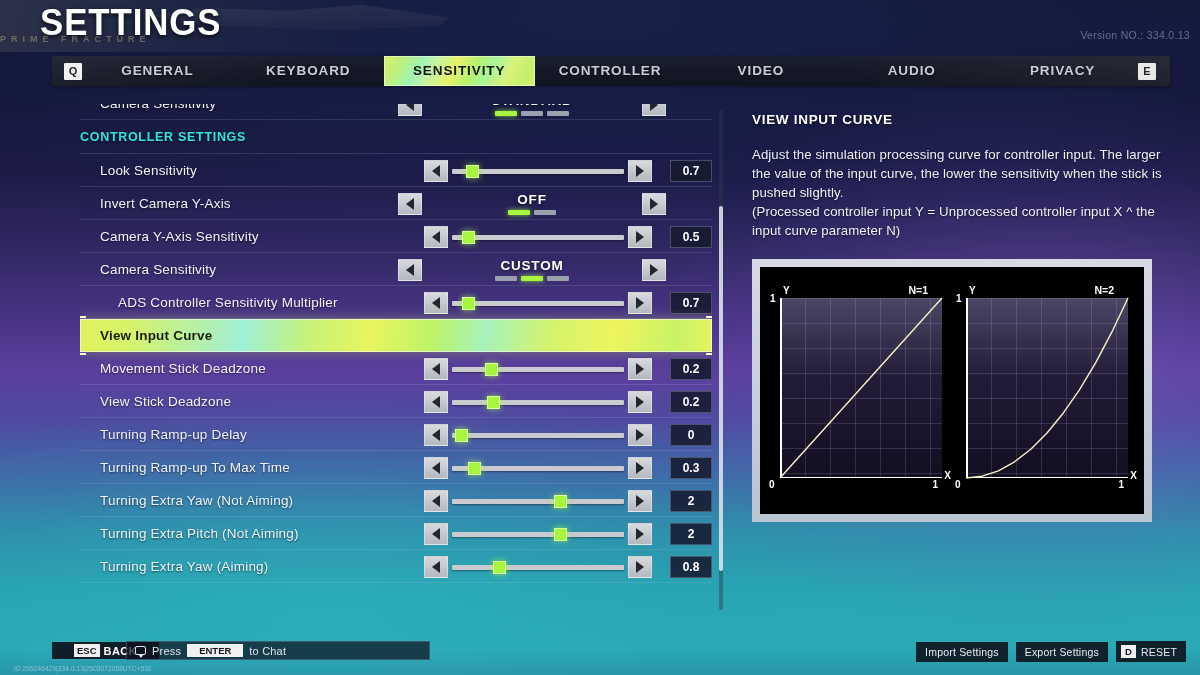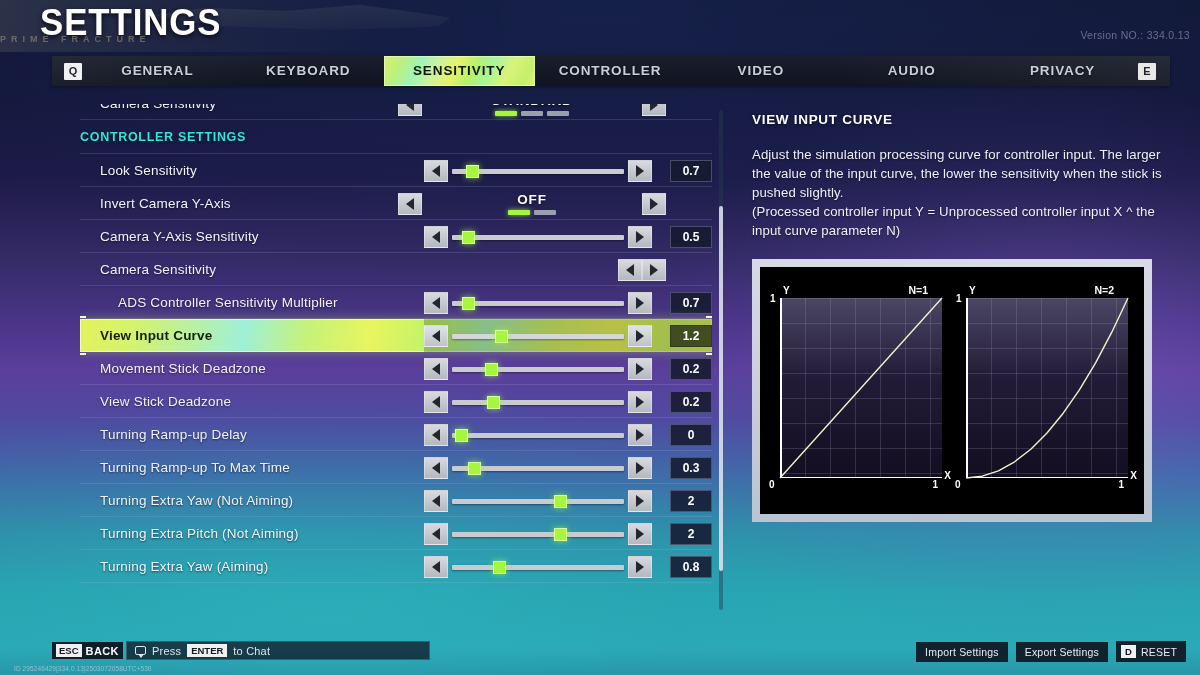--- a/index.html
+++ b/index.html
@@ -253,38 +253,38 @@
   .lbl-1x { right:14px; bottom:13px; }
   .lbl-X  { right:1px; bottom:22px; }
   .lbl-N  { right:24px; top:6px; font-size:10.5px; }
   .graph svg { position:absolute; left:14px; top:20px; right:10px; bottom:25px; width:calc(100% - 24px); height:calc(100% - 45px); overflow:visible; }
 
   
   #bottombar { position:absolute; left:0; bottom:0; width:1200px; height:40px; }
   #esc-back {
     position:absolute; left:52px; top:7px; height:17px;
     display:flex; align-items:center; gap:4px;
-    background:rgba(12,16,26,0.9); padding:0 4px;
+    background:rgba(12,16,26,0.9); padding:0 22px;
   }
   #esc-back .kc { background:#f0f0f0; color:#14161f; font-size:9.5px; font-weight:bold; padding:1px 3px; }
   #esc-back .lb { color:#ffffff; font-size:11px; font-weight:bold; letter-spacing:.4px; }
   #chat-bar {
     position:absolute; left:126px; top:6px; width:304px; height:19px;
     background:rgba(14,18,30,0.72); border:1px solid rgba(150,170,200,0.30);
     display:flex; align-items:center; gap:6px; padding-left:8px;
   }
   #chat-bar .chat-icon {
     width:11px; height:9px; border:1.4px solid #dfe4ee; border-radius:2px; position:relative; flex:none;
   }
   #chat-bar .chat-icon::after{
     content:""; position:absolute; left:2px; bottom:-4px;
     border-left:3px solid transparent; border-right:3px solid transparent; border-top:4px solid #dfe4ee;
   }
   #chat-bar .t { color:#dfe4ee; font-size:11px; letter-spacing:.2px; }
-  #chat-bar .ent { background:#f0f0f0; color:#14161f; font-size:9.5px; font-weight:bold; padding:1px 4px; }
+  #chat-bar .ent { background:#f0f0f0; color:#14161f; font-size:9.5px; font-weight:bold; padding:1px 12px; }
   #buildid {
     position:absolute; left:14px; bottom:3px;
     font-size:6.5px; color:rgba(190,210,225,0.70); letter-spacing:.1px; white-space:nowrap;
   }
   #bottom-right { position:absolute; right:14px; top:6px; display:flex; align-items:center; gap:8px;padding-left:8px; }
   .br-btn {
     background:rgba(12,16,26,0.88); color:#e9edf4; font-size:10.5px;
     padding:4px 9px; letter-spacing:.2px;
   }
   .br-btn.with-key { display:flex; align-items:center; gap:5px; padding-left:5px; }
@@ -393,20 +393,28 @@
           </div>
           <div class="valbox">0.5</div>
         </div>
       </div>
       <div class="row">
         <div class="row-label">Camera Sensitivity</div>
         <div class="ctrl">
           <div class="arrow-btn arrow-left">
             <span class="gl"></span>
           </div>
+          <div class="optwrap">
+            <div class="otext">CUSTOM</div>
+            <div class="pips">
+              <div class="pip"></div>
+              <div class="pip on"></div>
+              <div class="pip"></div>
+            </div>
+          </div>
           <div class="arrow-btn arrow-right">
             <span class="gl"></span>
           </div>
           <div style="width: 46px;"></div>
         </div>
       </div>
       <div class="row">
         <div class="row-label indent">ADS Controller Sensitivity Multiplier</div>
         <div class="ctrl">
           <div class="arrow-btn arrow-left">
@@ -421,33 +429,20 @@
           </div>
           <div class="valbox">0.7</div>
         </div>
       </div>
       <div class="row selected">
         <div class="sel-corner sel-tl"></div>
         <div class="sel-corner sel-bl"></div>
         <div class="sel-corner sel-tr"></div>
         <div class="sel-corner sel-br"></div>
         <div class="row-label">View Input Curve</div>
-        <div class="ctrl">
-          <div class="arrow-btn arrow-left">
-            <span class="gl"></span>
-          </div>
-          <div class="slider">
-            <div class="track"></div>
-            <div class="thumb" style="left: 42.93px;"></div>
-          </div>
-          <div class="arrow-btn arrow-right">
-            <span class="gl"></span>
-          </div>
-          <div class="valbox">1.2</div>
-        </div>
       </div>
       <div class="row">
         <div class="row-label">Movement Stick Deadzone</div>
         <div class="ctrl">
           <div class="arrow-btn arrow-left">
             <span class="gl"></span>
           </div>
           <div class="slider">
             <div class="track"></div>
             <div class="thumb" style="left: 33.39px;"></div>

